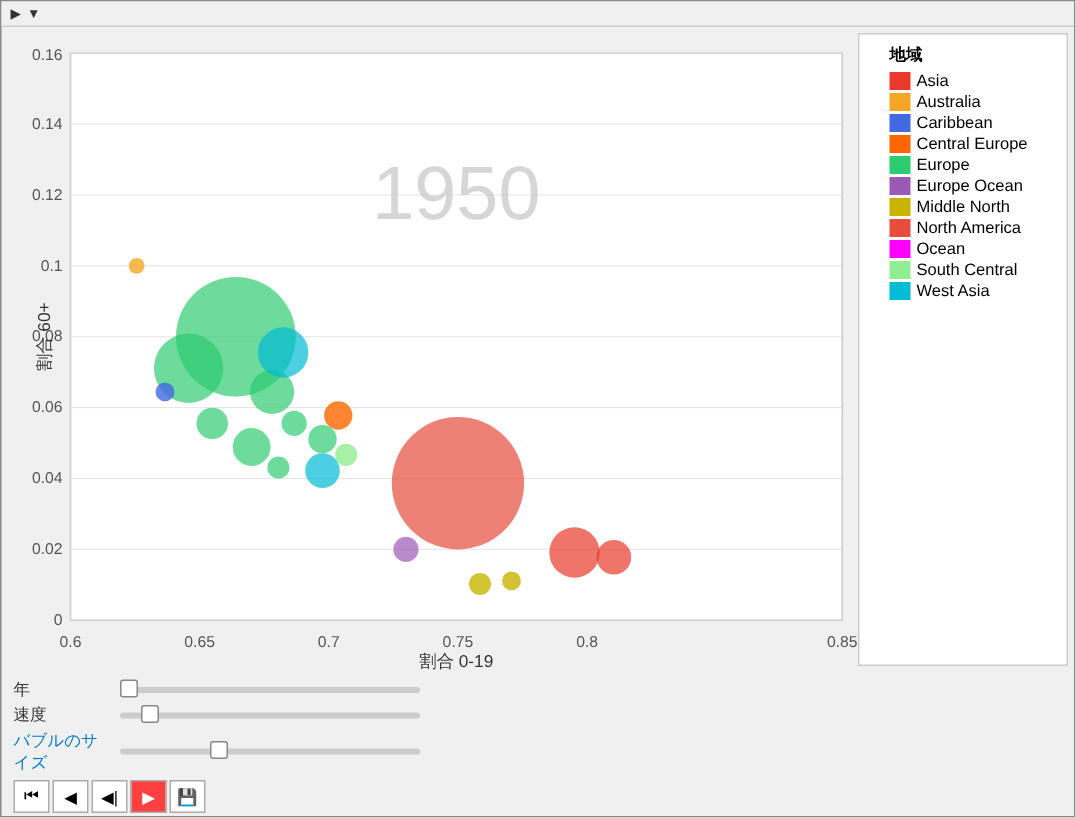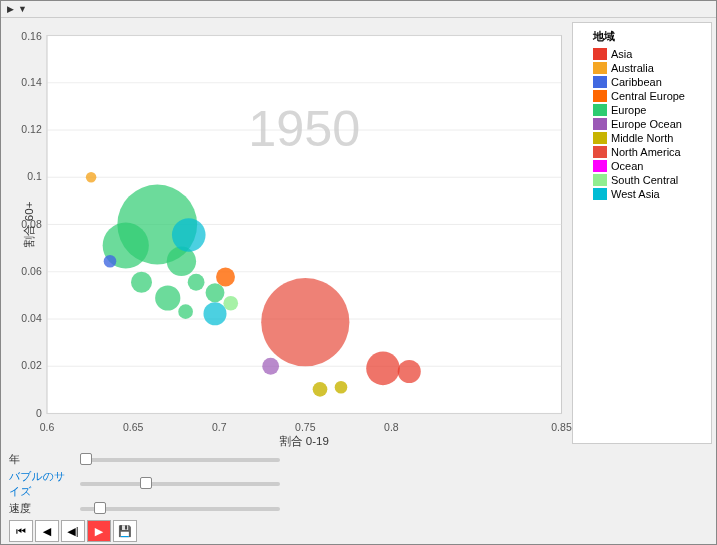--- a/index.html
+++ b/index.html
@@ -179,29 +179,29 @@
 
   <div class="bottom-section">
     <div class="controls-row">
       <div class="control-line">
         <span class="control-label">年</span>
         <div class="slider-track">
           <div class="slider-thumb" style="left: 0px;"></div>
         </div>
       </div>
       <div class="control-line">
+        <span class="control-label">速度</span>
+        <div class="slider-track">
+          <div class="slider-thumb" style="left: 14px;"></div>
+        </div>
+      </div>
+      <div class="control-line">
         <span class="control-label blue">バブルのサイズ</span>
         <div class="slider-track">
           <div class="slider-thumb" style="left: 60px;"></div>
-        </div>
-      </div>
-      <div class="control-line">
-        <span class="control-label">速度</span>
-        <div class="slider-track">
-          <div class="slider-thumb" style="left: 14px;"></div>
         </div>
       </div>
     </div>
 
     <div class="playback-bar">
       <button class="playback-btn">⏮</button>
       <button class="playback-btn">◀</button>
       <button class="playback-btn">◀|</button>
       <button class="playback-btn active">▶</button>
       <button class="playback-btn">💾</button>

